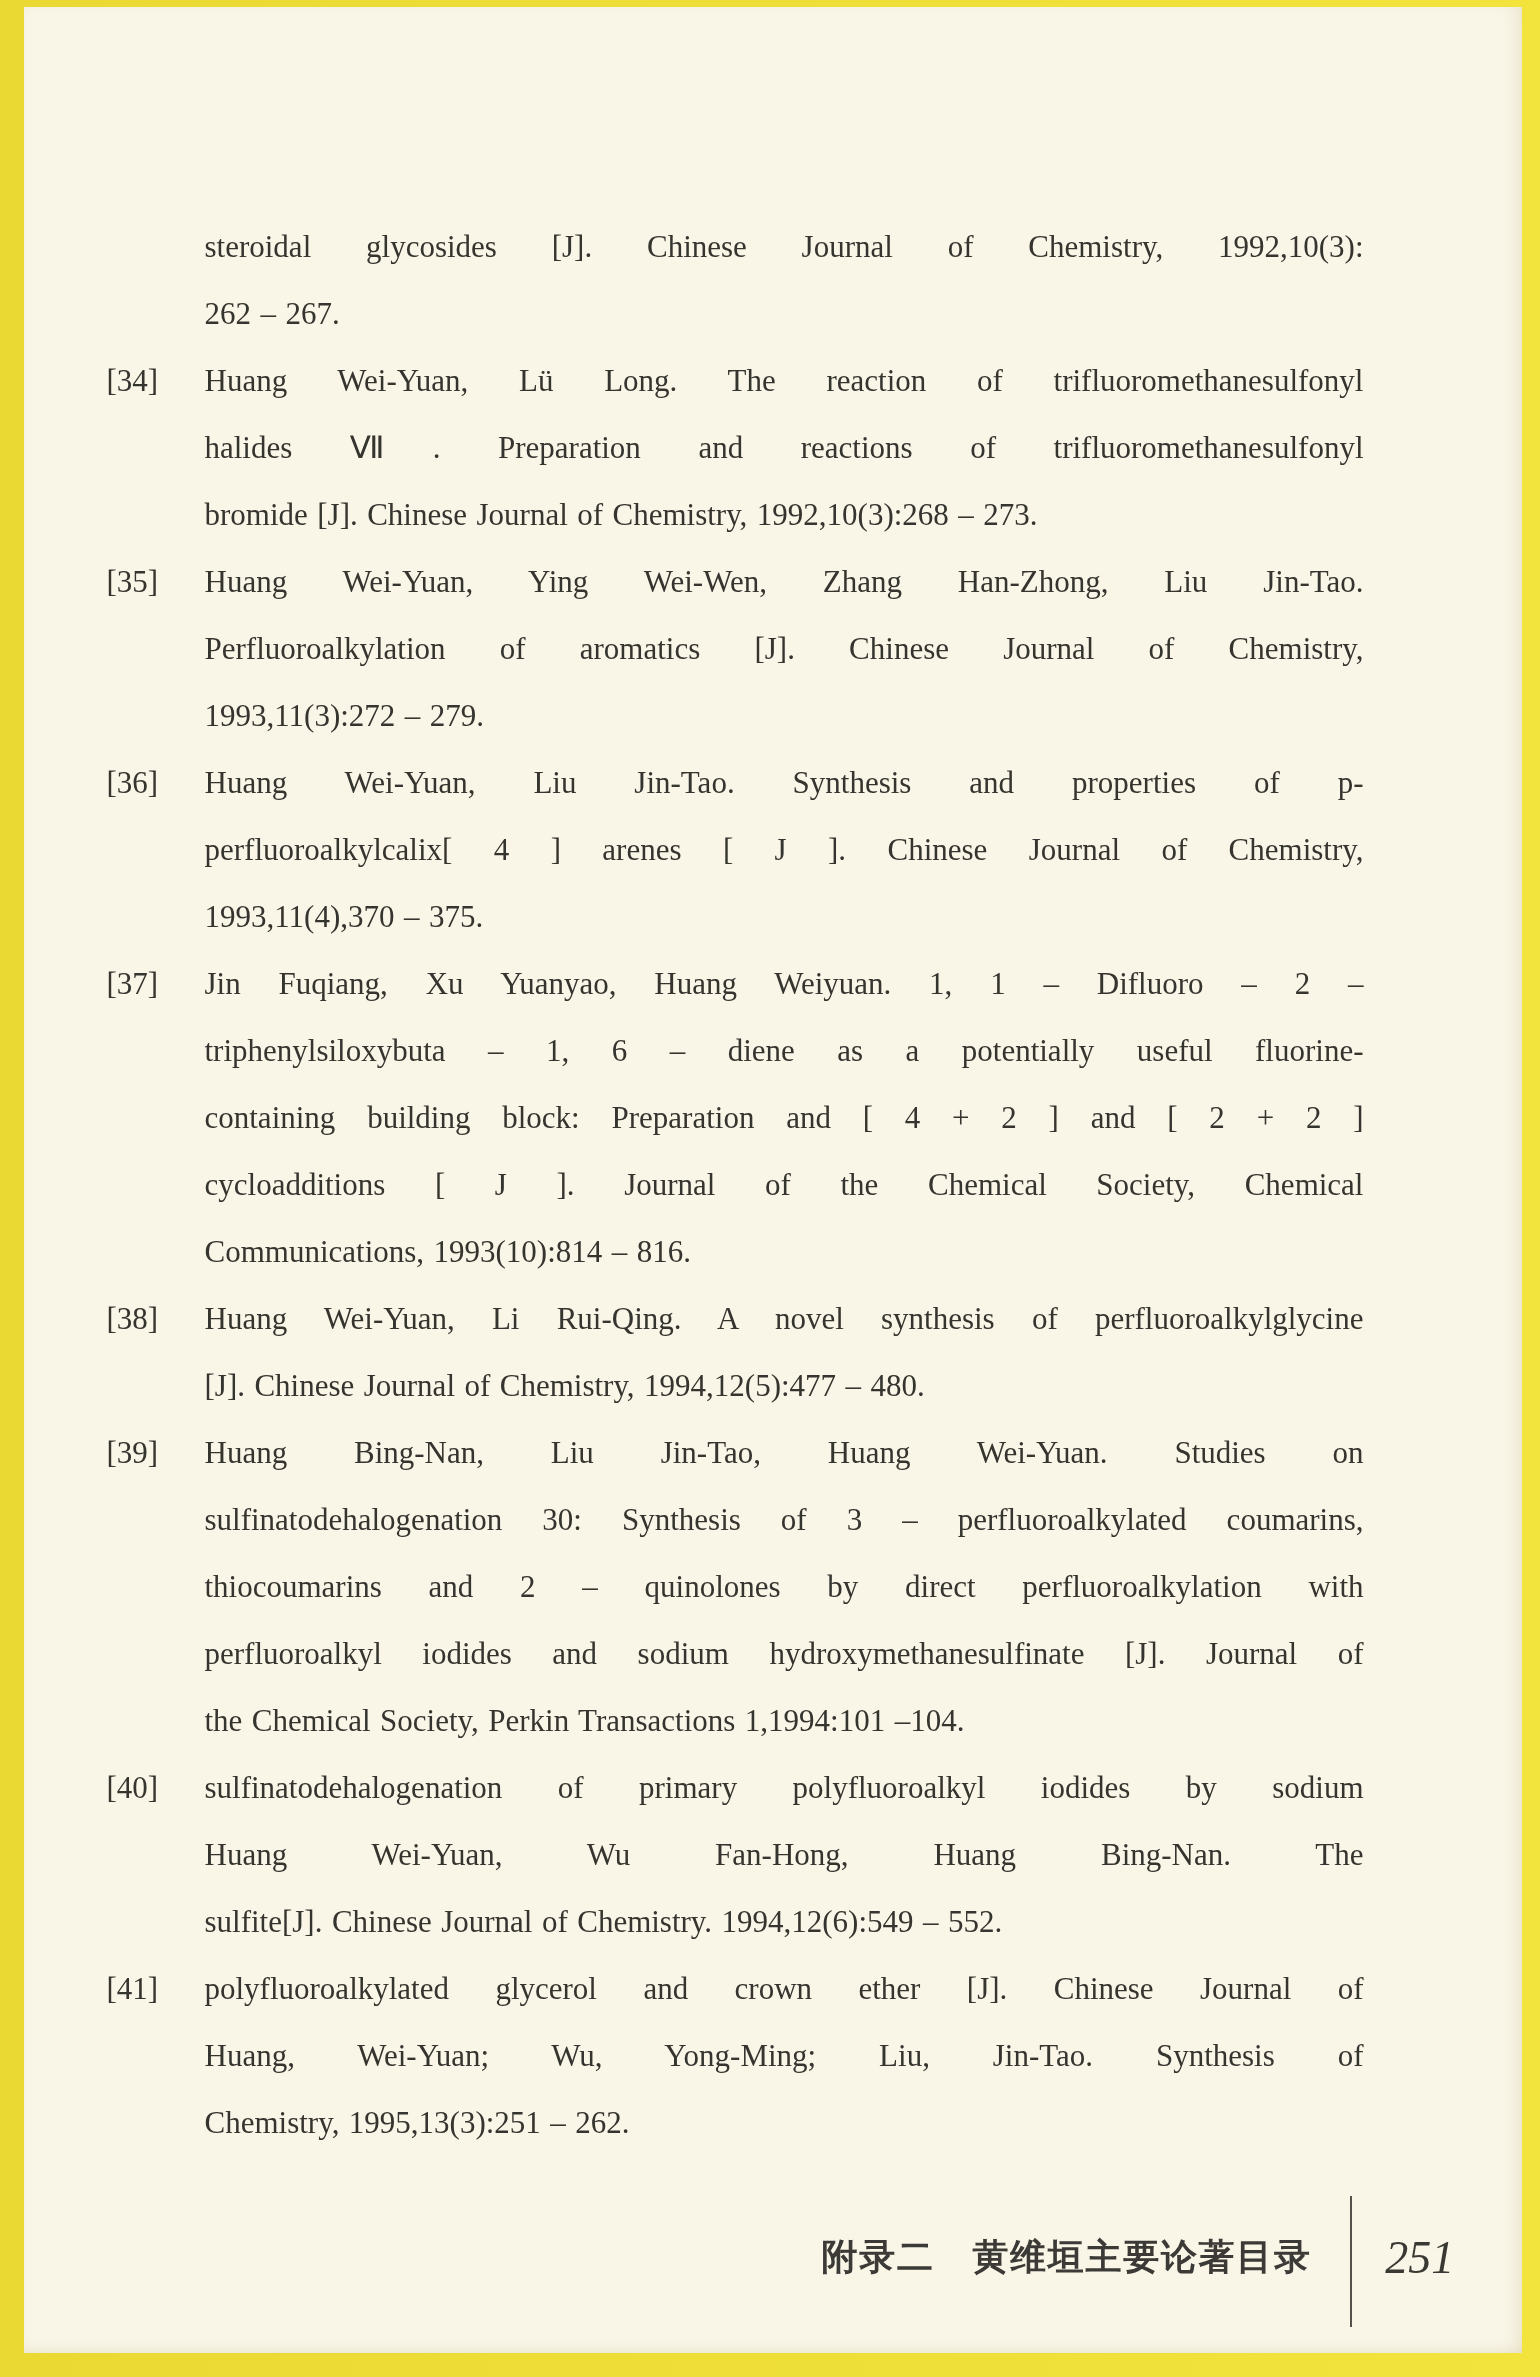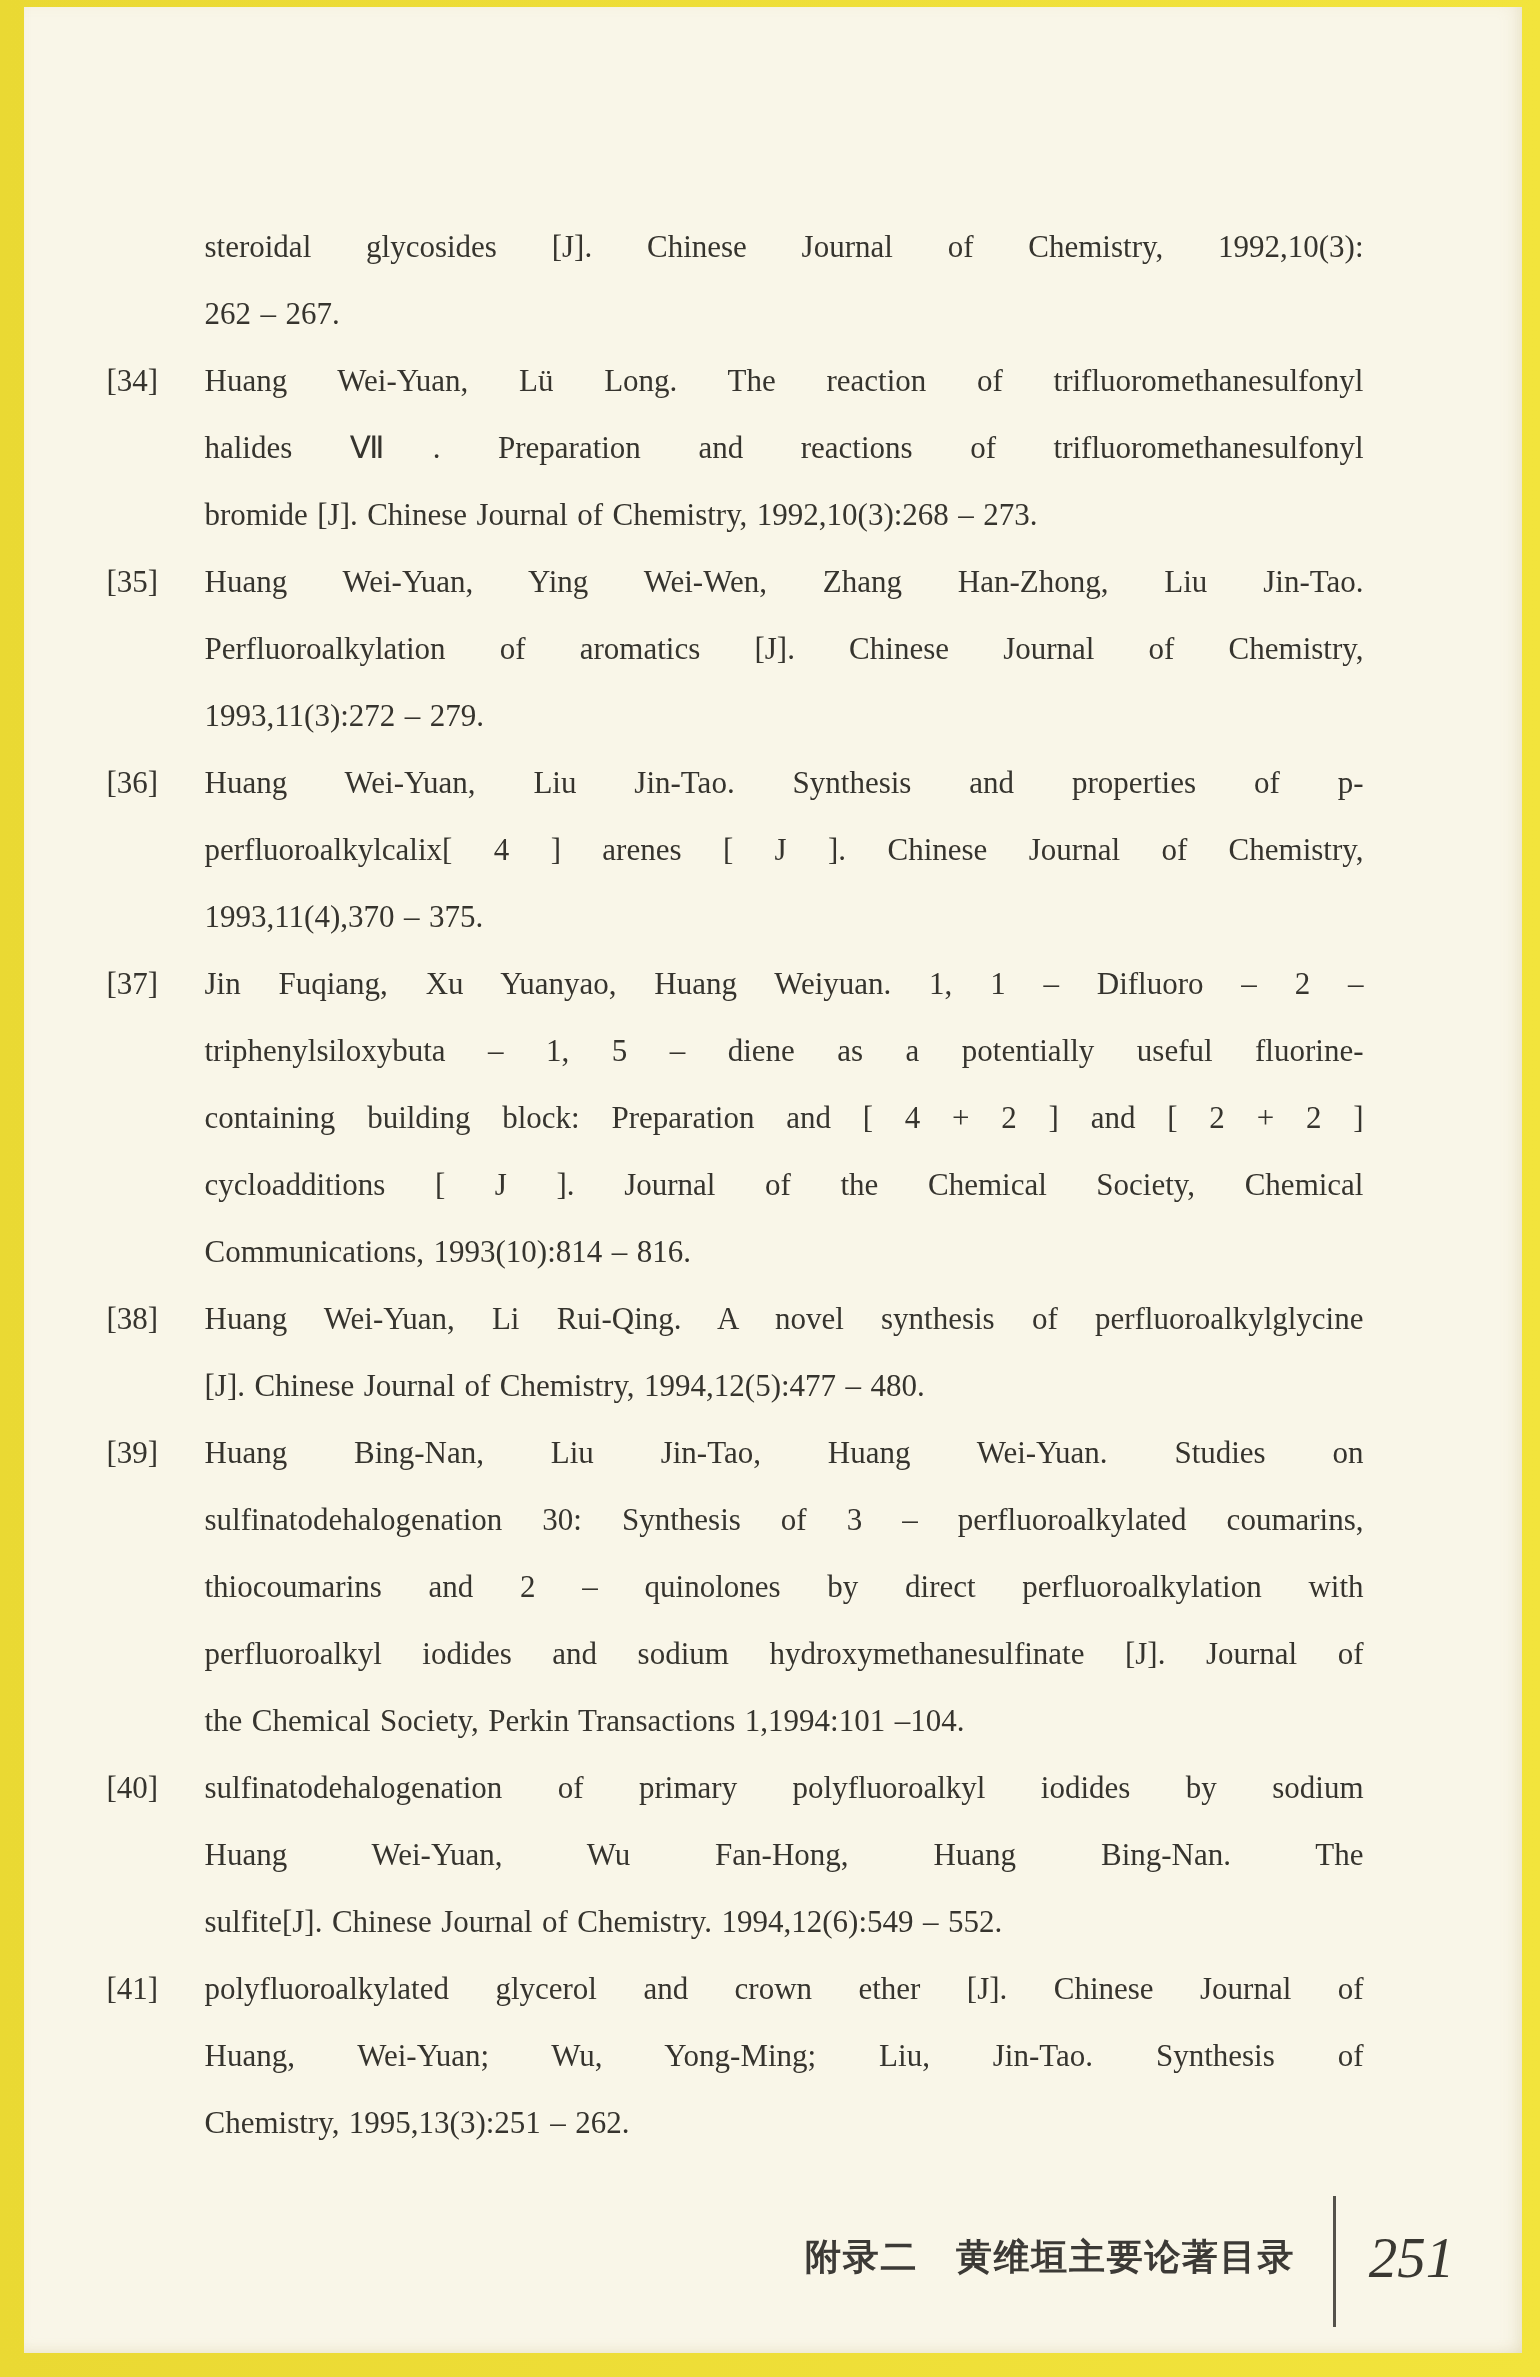--- a/index.html
+++ b/index.html
@@ -60,21 +60,21 @@
     white-space: nowrap;
   }
   .footer-divider {
     width: 2.6px; height: 131px;
     background: #55524b;
     margin: 0 33px 0 38px;
     align-self: flex-end;
   }
   .footer-page-number {
     font-style: italic;
-    font-size: 57px;
+    font-size: 46px;
     color: #3a3832;
     padding-right: 15.7px;
   }
 </style>
 </head>
 <body>
 
 <div class="scan">
   <div class="paper">
 
@@ -98,21 +98,21 @@
         </div>
         <div class="ref">
           <span class="ref-label">[36]</span>
           <div class="ref-line">Huang Wei-Yuan, Liu Jin-Tao. Synthesis and properties of p-</div>
           <div class="ref-line">perfluoroalkylcalix[ 4 ] arenes [ J ]. Chinese Journal of Chemistry,</div>
           <div class="ref-line ref-line--last">1993,11(4),370 – 375.</div>
         </div>
         <div class="ref">
           <span class="ref-label">[37]</span>
           <div class="ref-line">Jin Fuqiang, Xu Yuanyao, Huang Weiyuan. 1, 1 – Difluoro – 2 –</div>
-          <div class="ref-line">triphenylsiloxybuta – 1, 5 – diene as a potentially useful fluorine-</div>
+          <div class="ref-line">triphenylsiloxybuta – 1, 6 – diene as a potentially useful fluorine-</div>
           <div class="ref-line">containing building block: Preparation and [ 4 + 2 ] and [ 2 + 2 ]</div>
           <div class="ref-line">cycloadditions [ J ]. Journal of the Chemical Society, Chemical</div>
           <div class="ref-line ref-line--last">Communications, 1993(10):814 – 816.</div>
         </div>
         <div class="ref">
           <span class="ref-label">[38]</span>
           <div class="ref-line">Huang Wei-Yuan, Li Rui-Qing. A novel synthesis of perfluoroalkylglycine</div>
           <div class="ref-line ref-line--last">[J]. Chinese Journal of Chemistry, 1994,12(5):477 – 480.</div>
         </div>
         <div class="ref">

